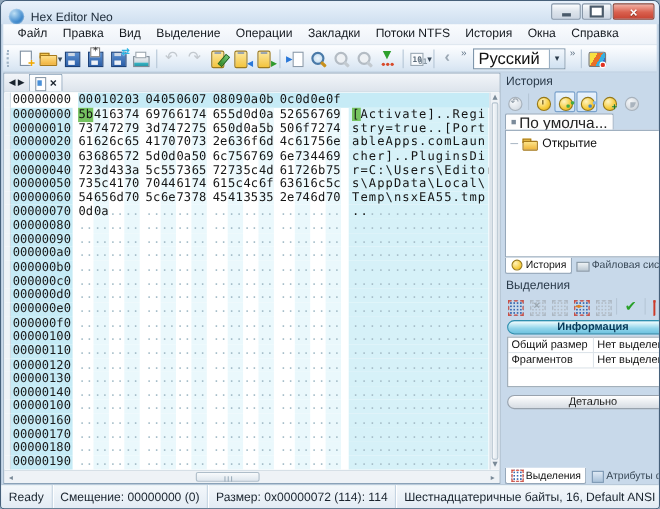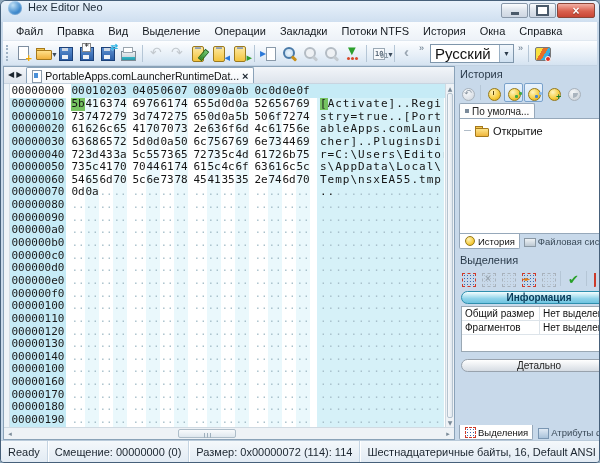--- a/index.html
+++ b/index.html
@@ -2,21 +2,21 @@
 <html><head>
 <meta charset="utf-8">
 <style>
 *{box-sizing:border-box;margin:0;padding:0}
 html,body{width:600px;height:463px}
 body{font-family:"Liberation Sans",sans-serif;background:#8fa6ba}
 
 .window{width:600px;height:463px;background:#c8d9ea;border:1px solid #46607a;border-radius:6px 6px 4px 4px;display:flex;flex-direction:column;overflow:hidden}
 
 
-.titlebar{height:21px;flex:none;display:flex;align-items:flex-start;padding:0 4px 0 7px;background:linear-gradient(#e9f2fb,#cfdff0)}
+.titlebar{height:21px;flex:none;display:flex;align-items:flex-end;padding:0 4px 0 7px;background:linear-gradient(#e9f2fb,#cfdff0)}
 .app-icon{width:14px;height:14px;border-radius:50%;background:radial-gradient(circle at 35% 30%,#bfe0f5,#3b87cc 60%,#1d5fa0);flex:none;box-shadow:inset 0 0 2px #eaf4fc}
 .title-text{font-size:11px;color:#1c2a38;margin-left:6px;flex:1}
 .winbtns{display:flex;gap:1px;align-self:flex-start;margin-top:2px}
 .winbtn{width:27px;height:15px;border:1px solid #8897a8;border-radius:2px;background:linear-gradient(#fbfdfe,#dde4ec 50%,#cdd6e2);display:flex;align-items:center;justify-content:center;position:relative}
 .winbtn.min::after{content:"";width:8px;height:3px;background:#4a5a6a;margin-top:6px}
 .winbtn.max::after{content:"";width:9px;height:7px;border:2px solid #4a5a6a;background:#fff}
 .winbtn.close{width:38px;background:linear-gradient(#f2b0a4,#d9604e 55%,#c84534);border-color:#8a4538}
 .winbtn.close::after{content:"×";color:#fff;font:bold 12px/12px "Liberation Sans",sans-serif;text-shadow:0 1px 1px #803020}
 
 
@@ -124,21 +124,21 @@
 .ic-history-clock::after{content:"";position:absolute;left:7px;top:6px;width:1px;height:4px;background:#5a4408}
 .ic-history-undo::before{background:radial-gradient(circle at 35% 30%,#f8fafc,#dfe4ea 60%,#c8d0d8);border-color:#a8b2bc}
 .ic-history-undo::after{content:"↶";position:absolute;left:4px;top:4px;font:9px/9px "DejaVu Sans",sans-serif;color:#8a96a2}
 .ic-history-branch::after{content:"";position:absolute;left:9px;top:10px;width:3px;height:3px;background:#44aa44;border-radius:1px;box-shadow:4px -3px 0 #44aa44}
 .ic-history-tree::after{content:"";position:absolute;left:9px;top:10px;width:3px;height:3px;background:#4488cc;border-radius:1px;box-shadow:4px -3px 0 #88b8e8}
 .ic-history-add::after{content:"+";position:absolute;left:10px;top:8px;color:#1d7a1d;font:bold 9px/9px "Liberation Sans",sans-serif;text-shadow:0 0 1px #fff}
 .ic-history-pie::before{background:radial-gradient(circle at 35% 30%,#f4f6f8,#d8dde2 60%,#c0c8d0);border-color:#a8b2bc}
 .ic-history-pie::after{content:"";position:absolute;left:7px;top:8px;width:5px;height:5px;background:#aab4be;border-radius:0 0 6px 0}
 
 .htabrow{height:16px;flex:none;display:flex;align-items:flex-end;padding:0 2px}
-.htab{height:15px;background:#fdfdfd;border:1px solid #96a8ba;border-bottom:none;font-size:10px;color:#222;display:flex;align-items:center;gap:3px;padding:0 5px;border-radius:2px 2px 0 0}
+.htab{height:15px;background:#fdfdfd;border:1px solid #96a8ba;border-bottom:none;font-size:14px;color:#222;display:flex;align-items:center;gap:3px;padding:0 5px;border-radius:2px 2px 0 0}
 .htab::before{content:"";width:4px;height:4px;background:#7a8a9a}
 .pcontent{flex:1;background:#fff;border:1px solid #96a8ba;margin:0 2px;min-height:0;padding:5px 2px}
 .tree-item{display:flex;align-items:center;font-size:11px;color:#111;gap:3px}
 .tree-branch{width:7px;height:1px;background:#b0bcc8;margin-left:2px;flex:none}
 .ic-folder{width:16px;height:13px;position:relative;flex:none}
 .ic-folder::before{content:"";position:absolute;left:1px;top:2px;width:6px;height:2px;background:#f5c850;border:1px solid #a5791c}
 .ic-folder::after{content:"";position:absolute;left:1px;top:4px;width:12px;height:7px;background:linear-gradient(#fde48a,#efb53b);border:1px solid #a5791c;border-radius:1px}
 
 .btabs{height:15px;flex:none;display:flex;align-items:stretch;overflow:hidden;padding-left:2px}
 .btab{display:flex;align-items:center;gap:2px;font-size:9.5px;color:#3a4a58;padding:0 4px;white-space:nowrap}
@@ -270,21 +270,20 @@
       </span>
     </div>
 
   <div class="main">
     <div class="doc">
       <div class="tabbar">
         <span class="tabnav">◀</span>
           <span class="tabnav">▶</span>
         <div class="tab">
           <span class="ic-doc"></span>
-          <span>PortableApps.comLauncherRuntimeDat...</span>
           <span class="tab-close"></span>
         </div>
       </div>
       <div class="hexwrap">
         <div class="hexhdr" id="hexhdr">
             <span class="gutter"></span>
             <span class="offcell">00000000</span>
             <span class="sp1"></span>
             <span class="hdr-right">
               <span class="bcell">00</span>

